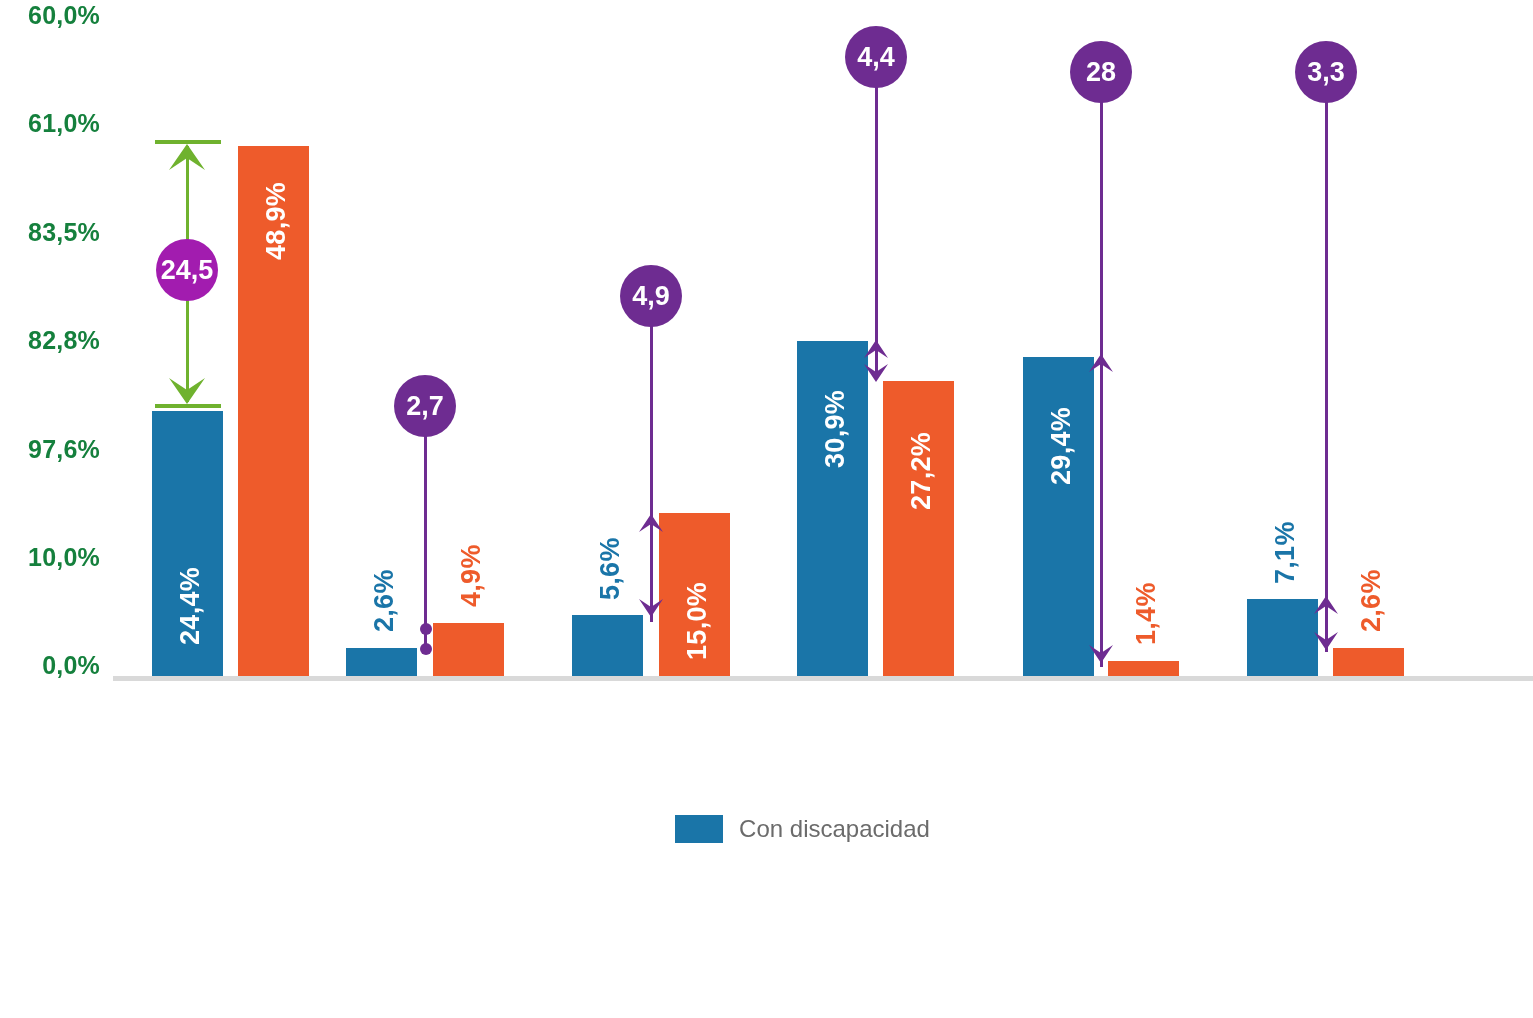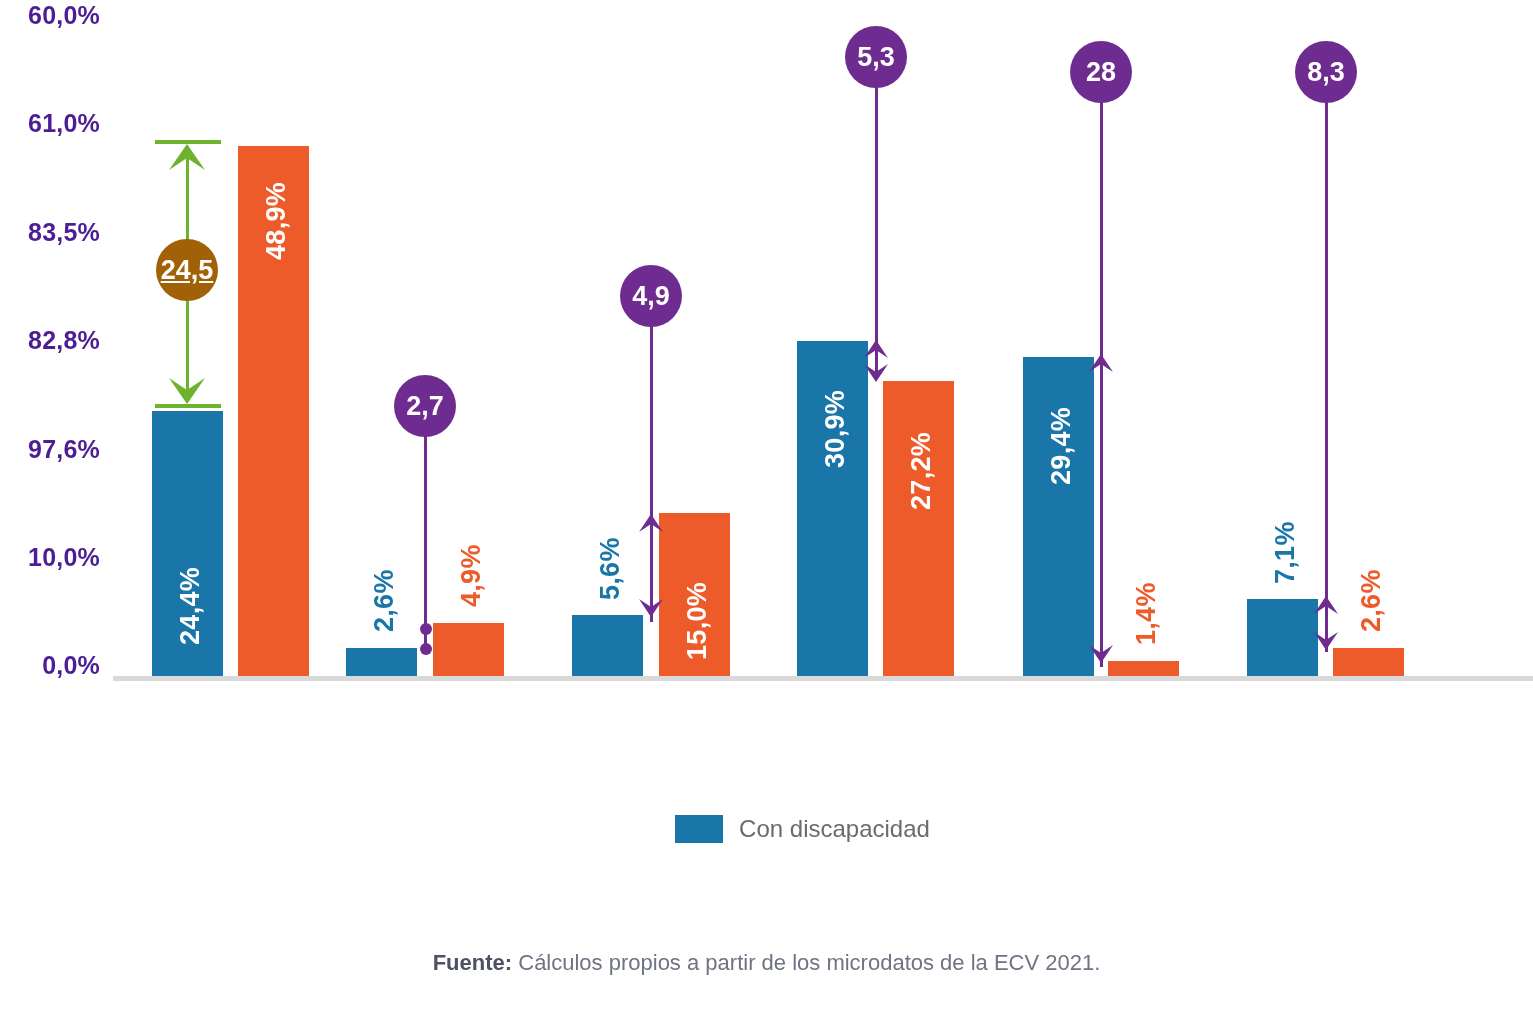--- a/index.html
+++ b/index.html
@@ -3,21 +3,21 @@
 <meta charset="utf-8">
 <style>
   html,body{margin:0;padding:0;background:#ffffff;}
   body{width:1533px;height:1018px;position:relative;overflow:hidden;
        font-family:"Liberation Sans","DejaVu Sans",sans-serif;}
 
   #chart-root{position:absolute;left:0;top:0;width:1533px;height:1018px;}
 
   
   .ytick{position:absolute;left:0;width:100px;text-align:right;
-         color:#4c1d95;font-size:25px;font-weight:700;letter-spacing:.2px;
+         color:#15803d;font-size:25px;font-weight:700;letter-spacing:.2px;
          transform:translateY(-50%);white-space:nowrap;}
 
   
   .plot{position:absolute;left:0;top:0;width:1533px;height:690px;}
   .baseline{position:absolute;left:113px;top:676px;width:1420px;height:5px;
             background:#d9d9d9;}
   .bar{position:absolute;width:71px;}
   .bar.blue{background:#1a75a8;}
   .bar.orange{background:#ee5b2b;}
 
@@ -29,21 +29,21 @@
   .vlabel.outblue{color:#1a75a8;}
   .vlabel.outorange{color:#ee5b2b;}
 
   
   .conn{position:absolute;width:3px;background:#6e2c91;}
   .conn.green{background:#6fb22e;width:3px;}
   .badge{position:absolute;border-radius:50%;display:flex;align-items:center;
          justify-content:center;color:#fff;font-size:27px;font-weight:700;
          transform:translate(-50%,-50%);}
   .badge.purple{background:#6e2c91;}
-  .badge.green{background:#a16207;text-decoration:underline;}
+  .badge.green{background:#a21caf;}
 
   .cap{position:absolute;height:4px;background:#6fb22e;}
 
   
   .legend{position:absolute;left:0;top:815px;width:1533px;
           display:flex;justify-content:center;align-items:center;gap:60px;margin-left:36px;}
   .leg-item{display:flex;align-items:center;gap:16px;}
   .swatch{width:48px;height:28px;}
   .leg-label{color:#6b6b6b;font-size:24px;}
 
@@ -122,21 +122,21 @@
     <div class="bar orange" style="left:883px;top:381px;height:295px"></div>
     <div class="vlabel inorange" style="left:906px;top:510px">27,2%</div>
 
     <div class="conn" style="left:875px;top:72px;height:300px"></div>
     <svg style="position:absolute;left:862px;top:338px" width="28" height="26">
       <path d="M14 2 L26 20 L14 12 L2 20 Z" fill="#6e2c91"></path>
     </svg>
     <svg style="position:absolute;left:862px;top:358px" width="28" height="26">
       <path d="M14 24 L2 6 L14 14 L26 6 Z" fill="#6e2c91"></path>
     </svg>
-    <div class="badge purple" style="left:876px;top:57px;width:62px;height:62px">5,3</div>
+    <div class="badge purple" style="left:876px;top:57px;width:62px;height:62px">4,4</div>
 
     <div class="bar blue" style="left:1023px;top:357px;height:319px"></div>
     <div class="vlabel inblue" style="left:1046px;top:485px">29,4%</div>
 
     <div class="bar orange" style="left:1108px;top:661px;height:15px"></div>
     <div class="vlabel outorange" style="left:1131px;top:645px">1,4%</div>
 
     <div class="conn" style="left:1100px;top:97px;height:570px"></div>
     <svg style="position:absolute;left:1087px;top:352px" width="28" height="26">
       <path d="M14 2 L26 20 L14 12 L2 20 Z" fill="#6e2c91"></path>
@@ -152,28 +152,25 @@
     <div class="bar orange" style="left:1333px;top:648px;height:28px"></div>
     <div class="vlabel outorange" style="left:1356px;top:632px">2,6%</div>
 
     <div class="conn" style="left:1325px;top:97px;height:555px"></div>
     <svg style="position:absolute;left:1312px;top:594px" width="28" height="26">
       <path d="M14 2 L26 20 L14 12 L2 20 Z" fill="#6e2c91"></path>
     </svg>
     <svg style="position:absolute;left:1312px;top:626px" width="28" height="26">
       <path d="M14 24 L2 6 L14 14 L26 6 Z" fill="#6e2c91"></path>
     </svg>
-    <div class="badge purple" style="left:1326px;top:72px;width:62px;height:62px">8,3</div>
+    <div class="badge purple" style="left:1326px;top:72px;width:62px;height:62px">3,3</div>
 
   </div>
 
   <div class="legend">
     <div class="leg-item">
       <span class="swatch" style="background:#1a75a8"></span>
       <span class="leg-label">Con discapacidad</span>
     </div>
   </div>
 
-  <div class="footer">
-    <b>Fuente:</b><span> Cálculos propios a partir de los microdatos de la ECV 2021.</span>
-  </div>
 
 </div>
 
 </body></html>

